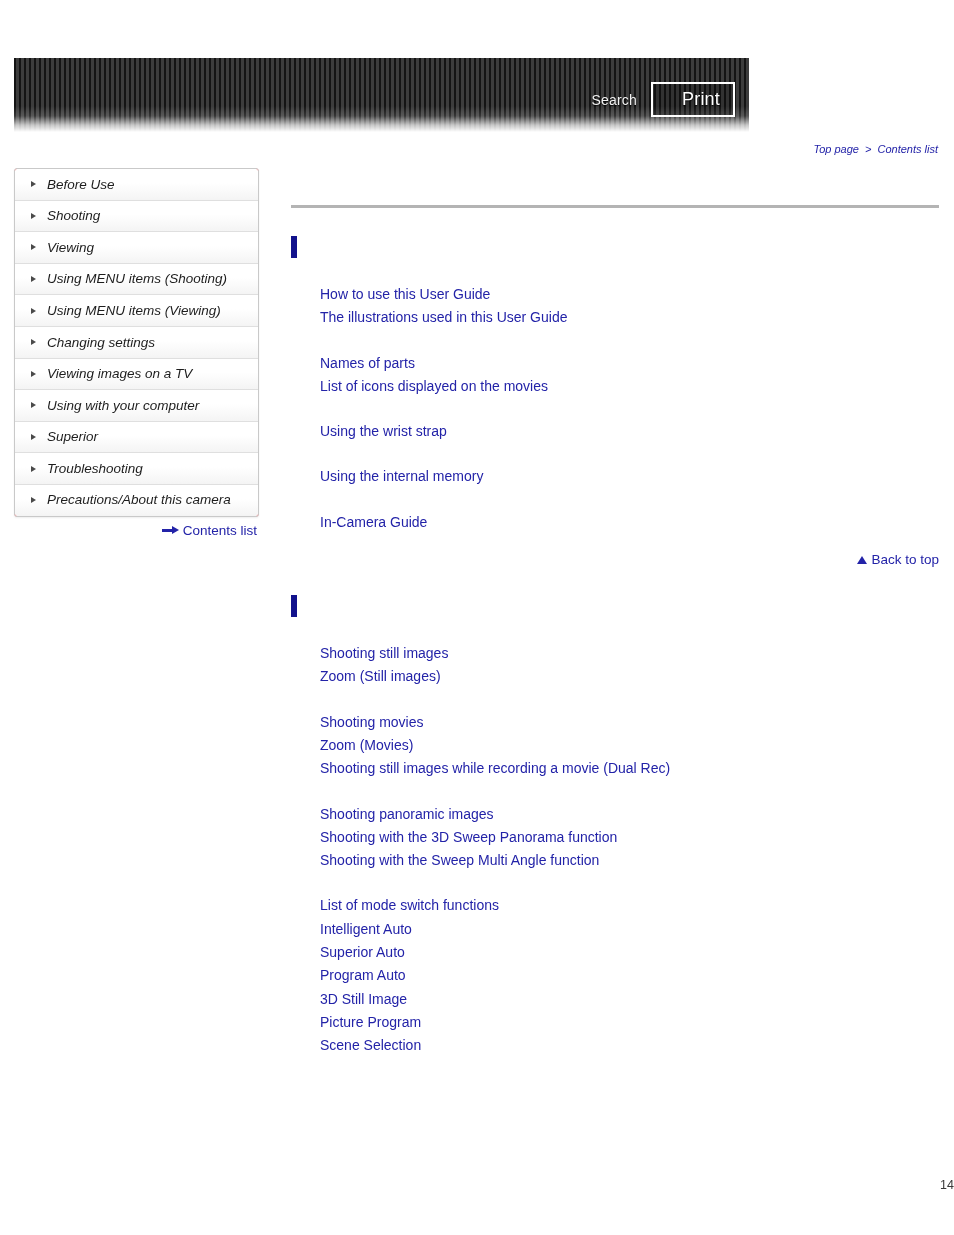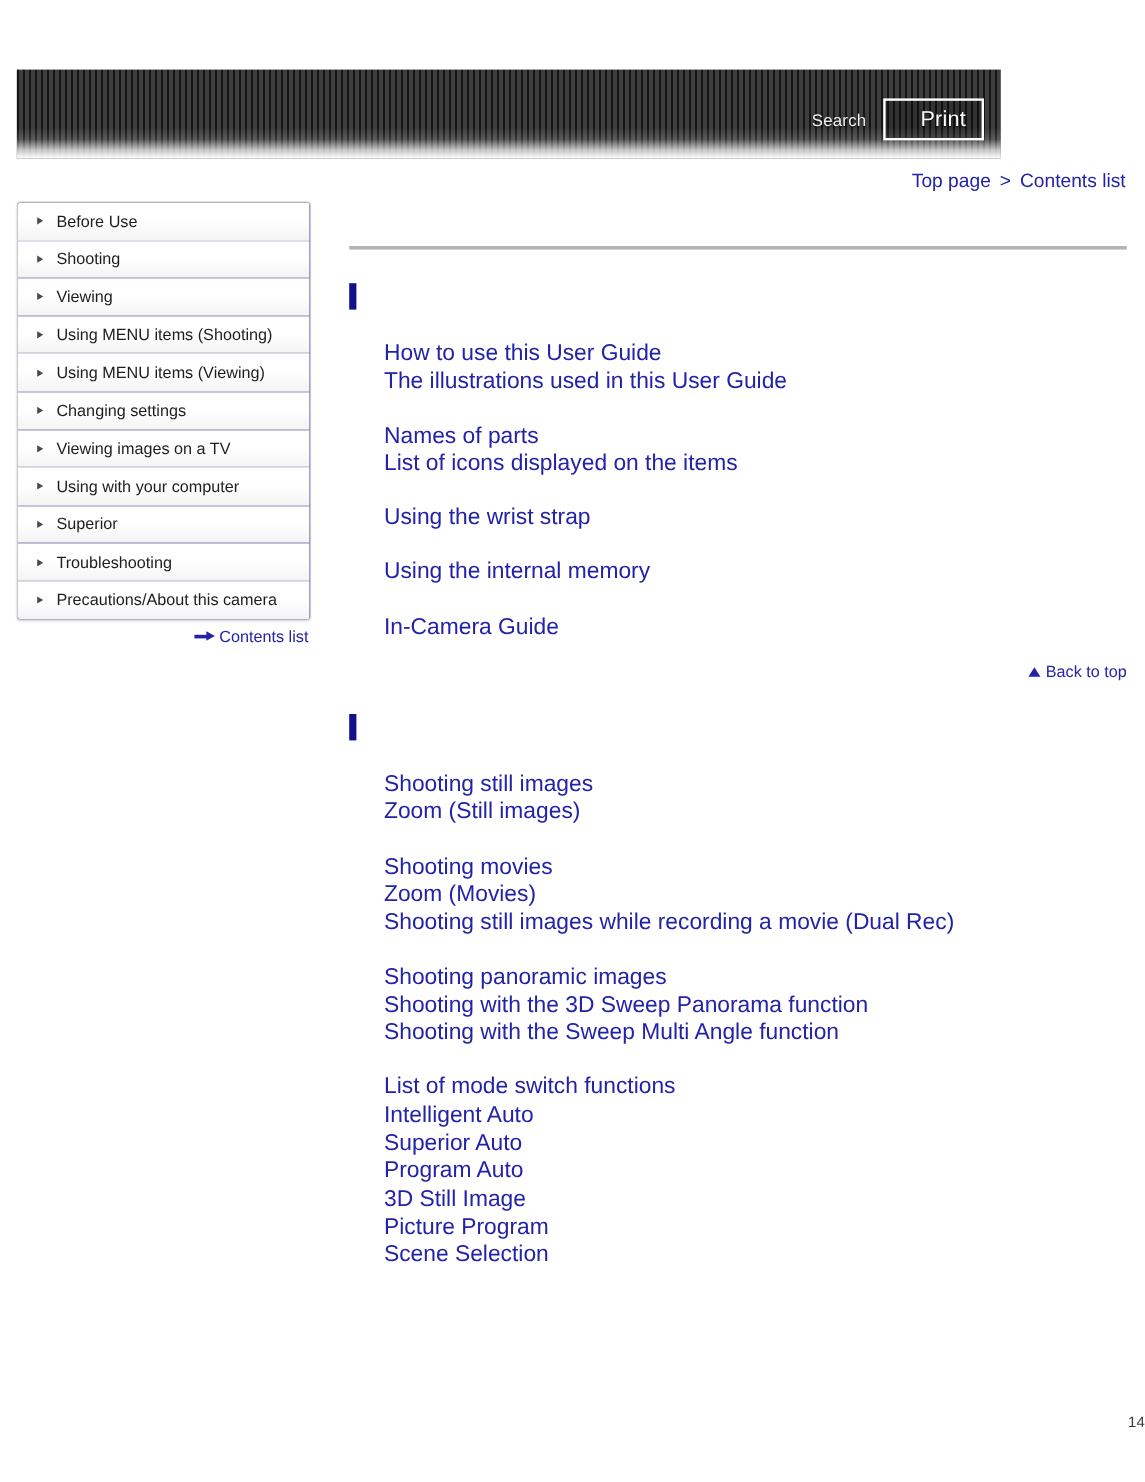--- a/index.html
+++ b/index.html
@@ -14,21 +14,21 @@
     font-family: "Liberation Sans", sans-serif;
     -webkit-font-smoothing: antialiased;
     overflow: hidden;
   }
 
   
   #header-banner {
     position: absolute;
     left: 14px;
     top: 58px;
-    width: 820px;
+    width: 735px;
     height: 74px;
     background-image:
       linear-gradient(to bottom,
         rgba(255,255,255,0) 0px,
         rgba(255,255,255,0) 48px,
         rgba(255,255,255,0.15) 58px,
         rgba(255,255,255,0.72) 67px,
         rgba(255,255,255,1) 74px),
       repeating-linear-gradient(to right,
         #141414 0px, #141414 2px,
@@ -60,38 +60,40 @@
     letter-spacing: 0.2px;
     text-shadow: 0 1px 1px rgba(0,0,0,0.8);
     cursor: pointer;
   }
 
   
   #breadcrumb {
     position: absolute;
     right: 16px;
     top: 143px;
-    font-size: 16px;
+    font-size: 11px;
     color: #2323a8;
     white-space: nowrap;
+    font-style: italic;
   }
   #breadcrumb .crumb { cursor: pointer; }
   #breadcrumb .sep { padding: 0 3px; }
 
   
   #sidebar {
     position: absolute;
     left: 14px;
     top: 168px;
     width: 243px;
     border: 1px solid #c9c9c9;
     border-radius: 3px;
-    background: #4c1d95;
+    background: #ef4444;
     box-shadow: 0 1px 2px rgba(0,0,0,0.07);
     overflow: hidden;
+    font-style: italic;
   }
   .sidebar-item {
     position: relative;
     height: 30.6px;
     display: flex;
     align-items: center;
     padding-left: 16px;
     border-bottom: 1px solid #dfdfdf;
     background: linear-gradient(to bottom, #ffffff 0%, #ffffff 45%, #f4f4f4 100%);
     cursor: pointer;
@@ -184,21 +186,21 @@
     font-size: 15px;
     color: #111111;
     font-weight: bold;
     margin-left: 10px;
     line-height: 1;
   }
 
   .link-group { margin-top: 22px; }
   .link-group.first-group { margin-top: 25px; }
   .link-row {
-    font-size: 19px;
+    font-size: 14px;
     color: #2323a8;
     line-height: 23.3px;
     white-space: nowrap;
     padding-left: 29px;
     cursor: pointer;
     width: max-content;
   }
 
   
   .back-to-top {
@@ -308,21 +310,21 @@
         <div class="section-header">
           <span class="section-bar"></span>
           <span class="section-title"></span>
         </div>
         <div class="link-group first-group">
           <div class="link-row">How to use this User Guide</div>
           <div class="link-row">The illustrations used in this User Guide</div>
         </div>
         <div class="link-group">
           <div class="link-row">Names of parts</div>
-          <div class="link-row">List of icons displayed on the items</div>
+          <div class="link-row">List of icons displayed on the movies</div>
         </div>
         <div class="link-group">
           <div class="link-row">Using the wrist strap</div>
         </div>
         <div class="link-group">
           <div class="link-row">Using the internal memory</div>
         </div>
         <div class="link-group">
           <div class="link-row">In-Camera Guide</div>
         </div>

